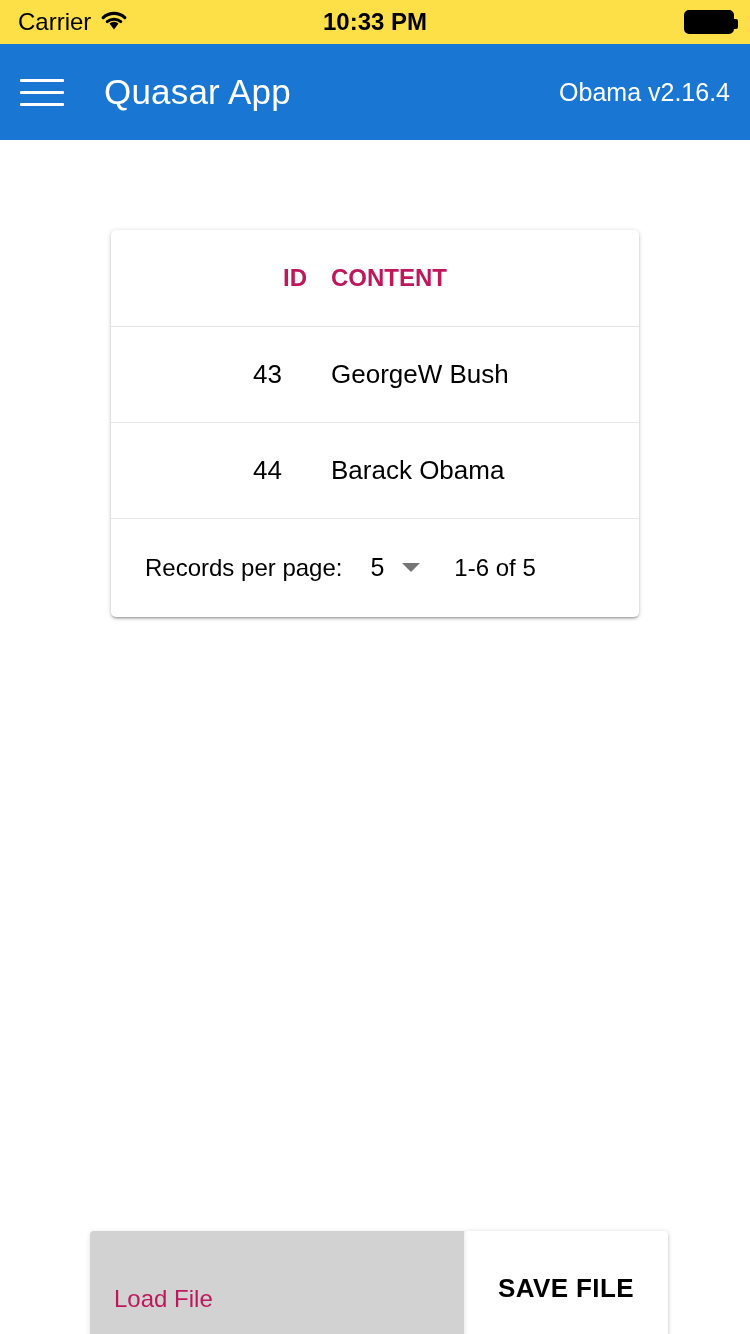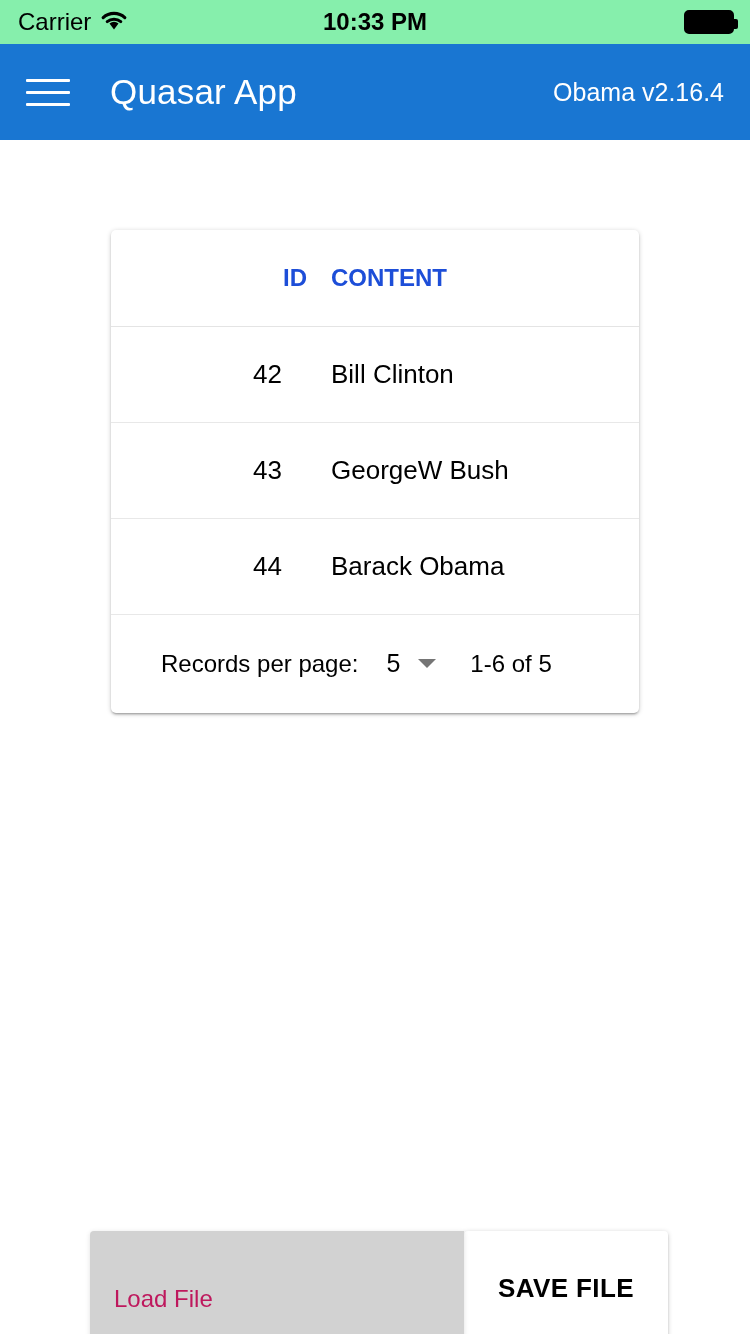--- a/index.html
+++ b/index.html
@@ -9,21 +9,21 @@
     font-family: "Liberation Sans", sans-serif;
     background: #ffffff;
     overflow: hidden;
   }
 
   
   .status-bar {
     height: 44px;
     display: flex;
     align-items: center;
-    background: #86efac;
+    background: #fde047;
     color: #000;
     padding: 0 18px;
     position: relative;
   }
   .status-left {
     display: flex;
     align-items: center;
     gap: 8px;
   }
   .carrier-label {
@@ -66,21 +66,21 @@
     border-radius: 0 2px 2px 0;
   }
 
   
   .toolbar {
     height: 96px;
     background: #1976d2;
     color: #fff;
     display: flex;
     align-items: center;
-    padding: 0 26px;
+    padding: 0 20px;
   }
   .menu-btn {
     width: 52px;
     height: 52px;
     display: flex;
     flex-direction: column;
     justify-content: center;
     gap: 9px;
     cursor: pointer;
   }
@@ -118,21 +118,21 @@
     width: 528px;
     background: #fff;
     border-radius: 5px;
     box-shadow: 0 1px 5px rgba(0,0,0,0.2), 0 2px 2px rgba(0,0,0,0.14), 0 3px 1px -2px rgba(0,0,0,0.12);
     overflow: hidden;
   }
   table { width: 100%; border-collapse: collapse; }
   thead th {
     font-size: 24px;
     font-weight: bold;
-    color: #1d4ed8;
+    color: #be185d;
     height: 96px;
     vertical-align: middle;
     border-bottom: 1px solid #e4e4e4;
     text-align: left;
   }
   th.col-id, td.col-id {
     width: 196px;
     text-align: center;
     padding-right: 22px;
   }
@@ -150,21 +150,21 @@
   tbody td.col-id { text-align: right; padding-right: 25px; font-size: 26px; }
 
   .table-bottom {
     height: 98px;
     display: flex;
     align-items: center;
     font-size: 24px;
     color: #000;
     padding: 0 30px;
   }
-  .rpp-label { margin-left: 20px; }
+  .rpp-label { margin-left: 4px; }
   .rpp-select {
     margin-left: 28px;
     display: flex;
     align-items: center;
     gap: 18px;
     cursor: pointer;
   }
   .rpp-value { font-size: 25px; }
   .caret {
     width: 0; height: 0;
@@ -247,24 +247,20 @@
 
   <div class="card">
     <table>
       <thead>
         <tr>
           <th class="col-id">ID</th>
           <th class="col-content">CONTENT</th>
         </tr>
       </thead>
       <tbody>
-        <tr>
-          <td class="col-id">42</td>
-          <td class="col-content">Bill Clinton</td>
-        </tr>
         <tr>
           <td class="col-id">43</td>
           <td class="col-content">GeorgeW Bush</td>
         </tr>
         <tr>
           <td class="col-id">44</td>
           <td class="col-content">Barack Obama</td>
         </tr>
       </tbody>
     </table>

